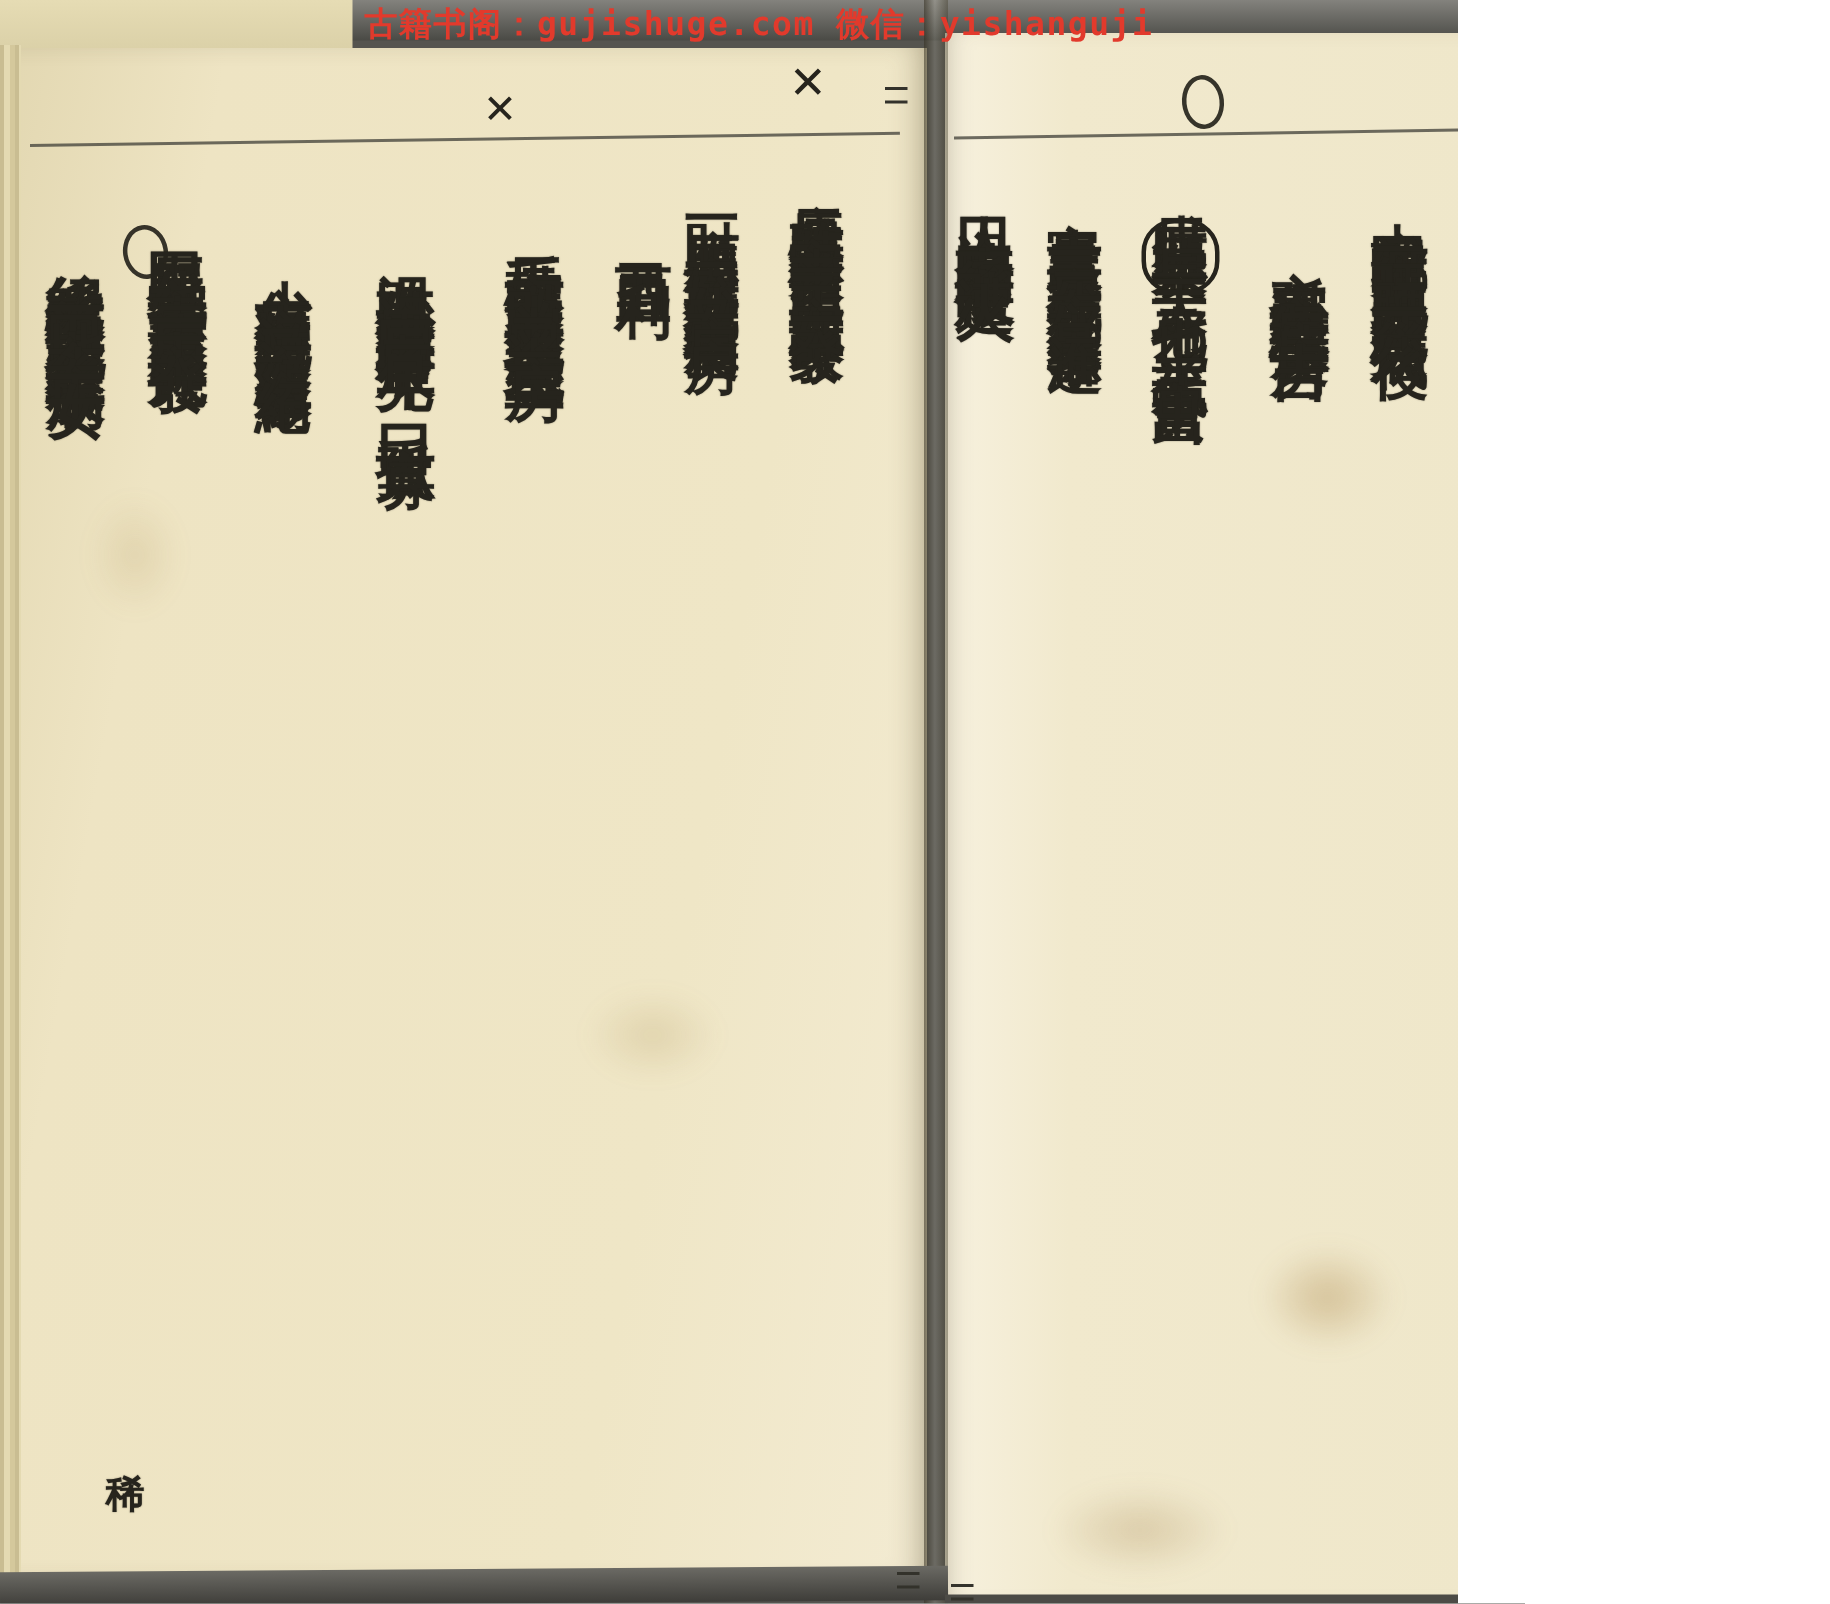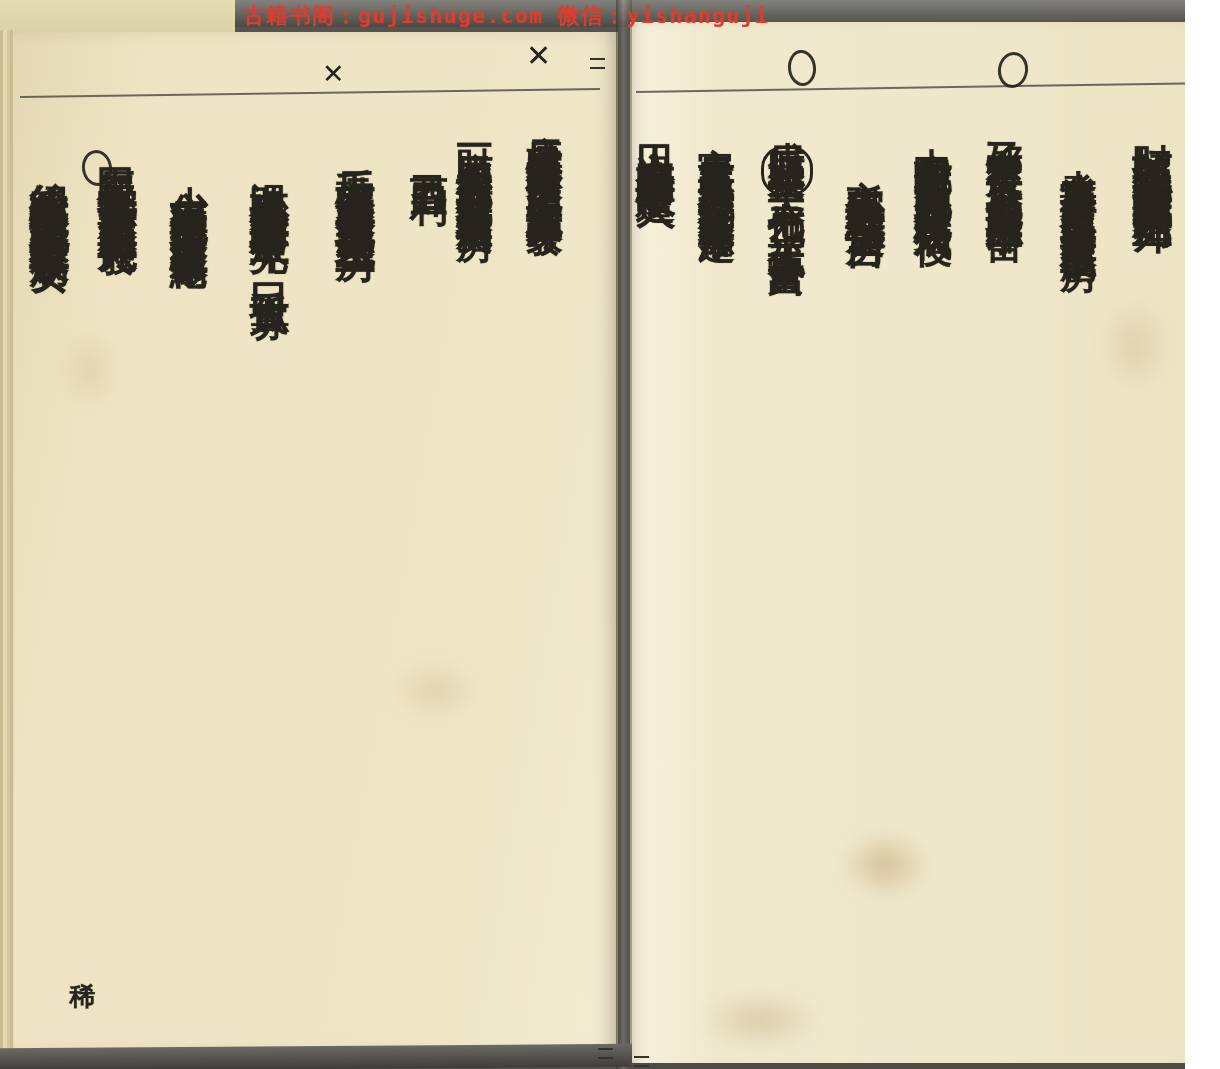--- a/index.html
+++ b/index.html
@@ -1,17 +1,17 @@
 <!DOCTYPE html>
 <html><head>
 <meta charset="utf-8">
 <style>
   html,body{margin:0;padding:0;}
   .canvas{
-    position:relative; width:1185px; height:1069px; overflow:hidden;
+    position:relative; width:972px; height:1069px; overflow:hidden;
     background:#55544f;
     font-family:"DejaVu Serif", serif;
   }
   
   .top-strip{position:absolute;left:225px;top:0;width:995px;height:27px;
     background:linear-gradient(#83827d,#4a4a45);}
   .topleft-edge{position:absolute;left:0;top:0;width:235px;height:38px;
     background:linear-gradient(#e6dcb4,#d9cfa6);}
   .page{position:absolute;}
   .page-left{

